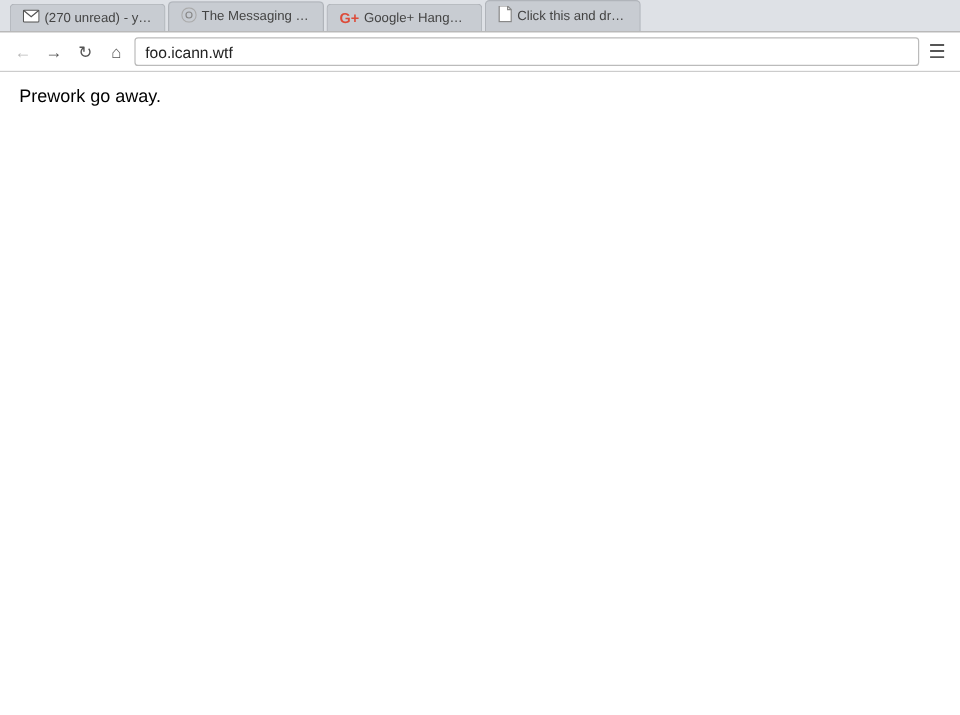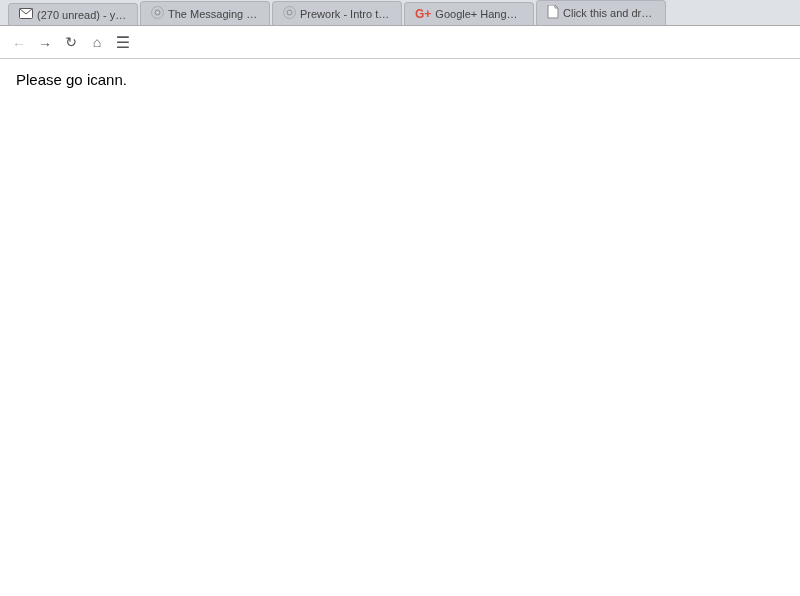--- a/index.html
+++ b/index.html
@@ -40,44 +40,38 @@
         <span class="tab-label">(270 unread) - yzhu</span>
       </div>
       <div class="tab">
         <span style="margin-right: 4px; flex-shrink: 0; display: inline-block;"><svg width="13" height="13" viewBox="0 0 13 13">
         <circle cx="6.5" cy="6.5" r="6" fill="none" stroke="#aaa" stroke-width="1"></circle>
         <circle cx="6.5" cy="6.5" r="2.5" fill="none" stroke="#888" stroke-width="1"></circle>
       </svg></span>
         <span class="tab-label">The Messaging 2014</span>
       </div>
       <div class="tab">
-        <span style="margin-right: 4px; flex-shrink: 0; display: inline-block;"><svg width="13" height="13" viewBox="0 0 13 13">
-        <circle cx="6.5" cy="6.5" r="6" fill="none" stroke="#aaa" stroke-width="1"></circle>
-        <circle cx="6.5" cy="6.5" r="2.5" fill="none" stroke="#888" stroke-width="1"></circle>
-      </svg></span>
-        <span class="tab-label">Prework - Intro to A</span>
-      </div>
-      <div class="tab">
         <span style="margin-right: 4px; flex-shrink: 0; display: inline-block; color: rgb(221, 75, 57); font-weight: bold; font-size: 12px;">G+</span>
         <span class="tab-label">Google+ Hangouts -</span>
       </div>
       <div class="tab">
         <span style="margin-right: 4px; flex-shrink: 0; display: inline-block;"><svg width="12" height="14" viewBox="0 0 12 14">
         <path d="M1,0 L8,0 L11,3 L11,13 L1,13 Z" fill="white" stroke="#888" stroke-width="1"></path>
         <path d="M8,0 L8,3 L11,3" fill="none" stroke="#888" stroke-width="1"></path>
       </svg></span>
         <span class="tab-label">Click this and drag t</span>
       </div>
     </div>
 
   <div class="nav-bar">
     <button class="nav-btn disabled" title="Back">←</button>
     <button class="nav-btn" title="Forward">→</button>
     <button class="nav-btn" title="Reload">↻</button>
     <button class="nav-btn" title="Home">⌂</button>
+    <input class="address-bar" type="text" value="foo.icann.wtf" style="">
     <div class="menu-btn">☰</div>
   </div>
 
   <div class="page-content">
-    <span class="page-text">Please go icann.</span>
+    <span class="page-text">Prework go away.</span>
   </div>
 
 </div>
 
 </body></html>

